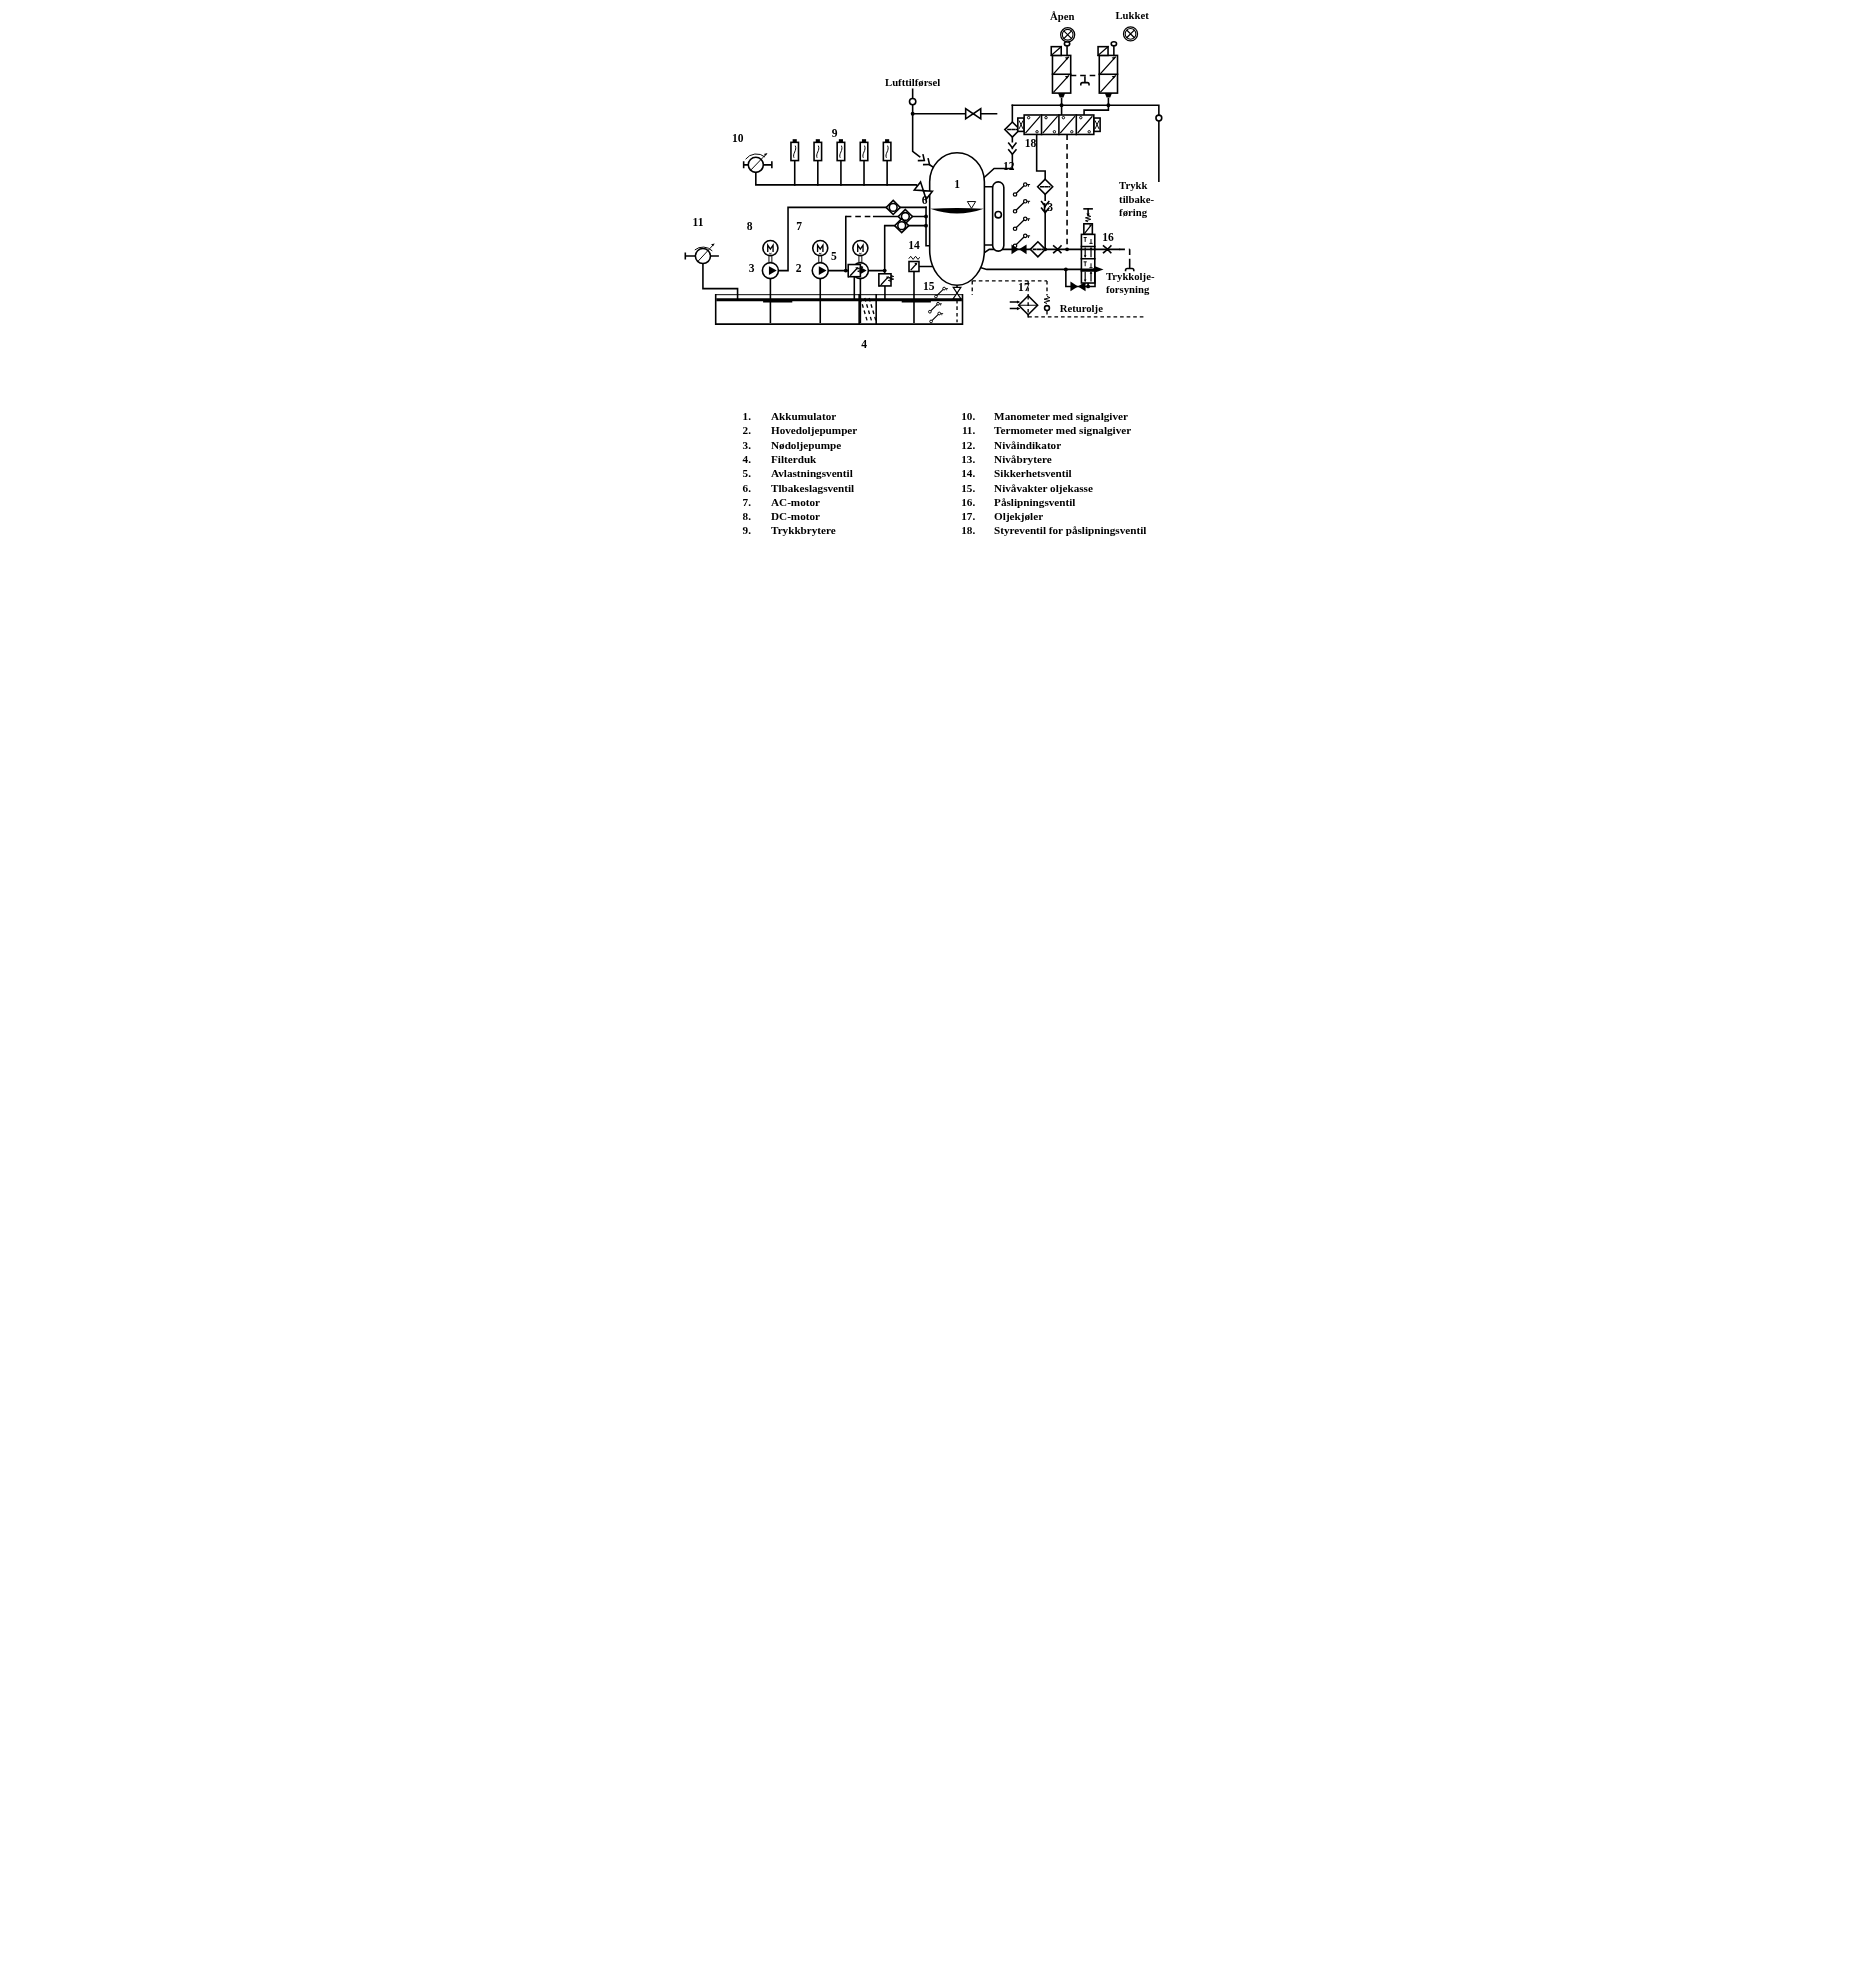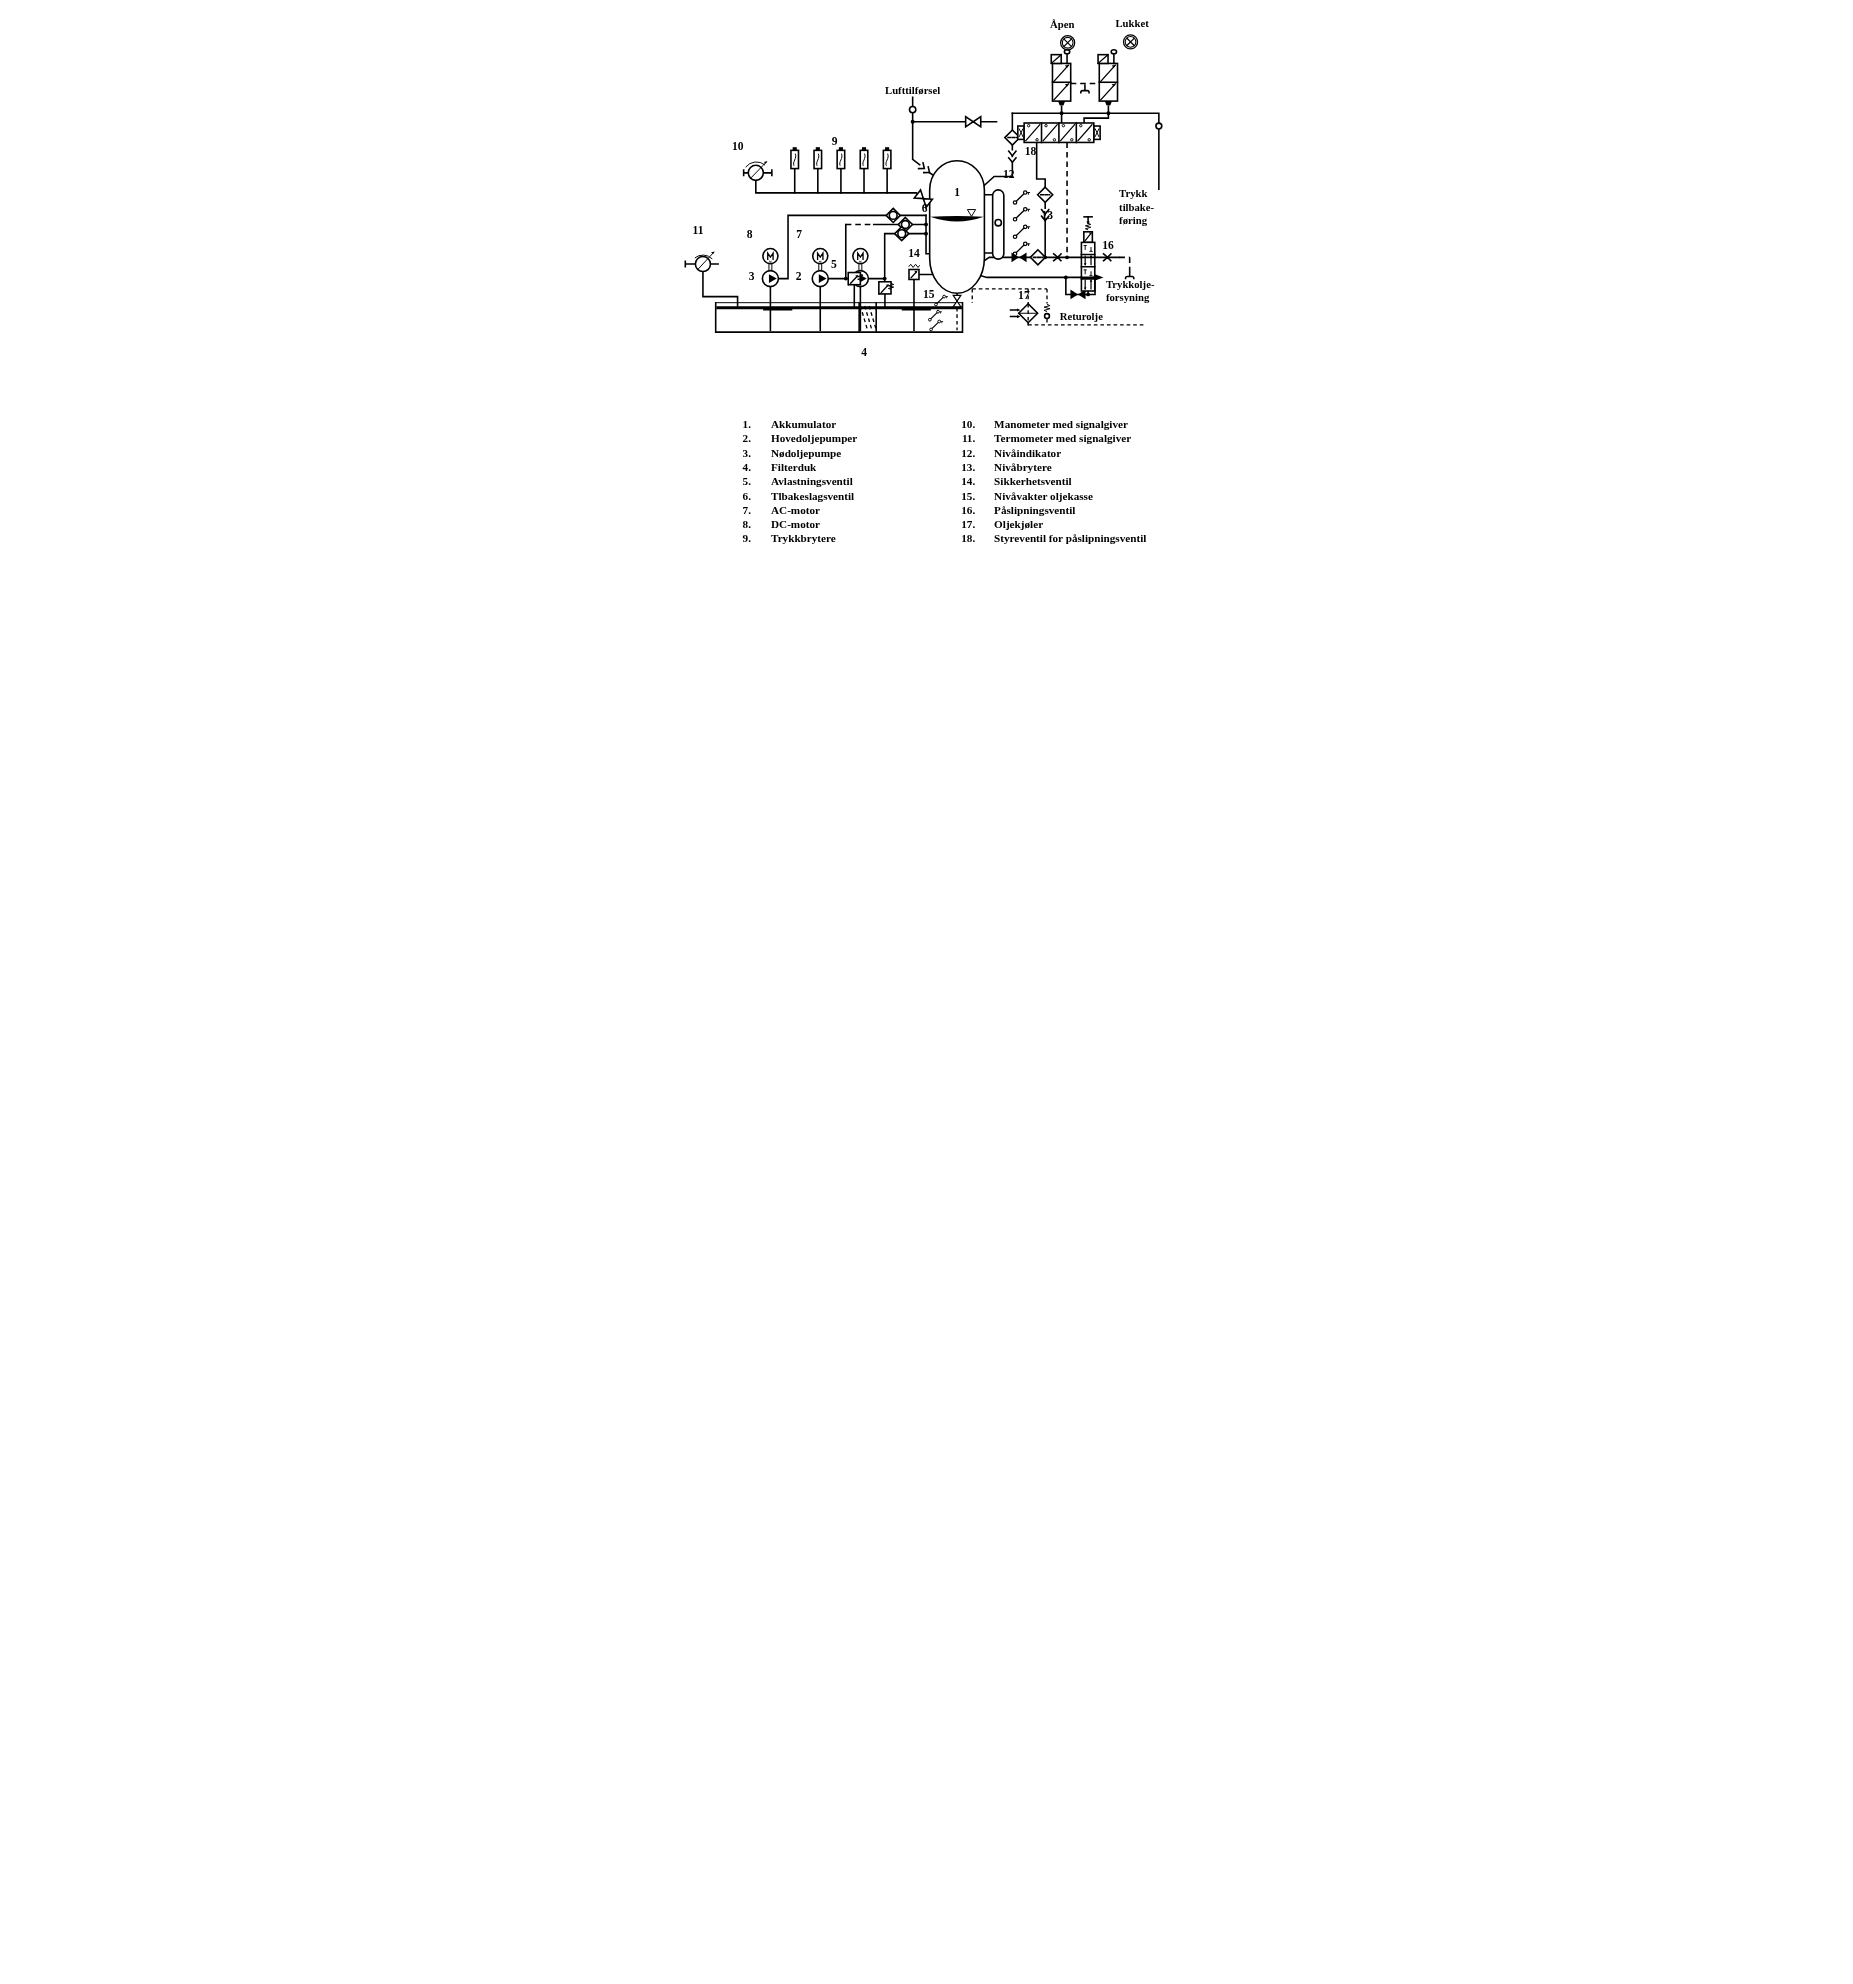--- a/index.html
+++ b/index.html
@@ -1,16 +1,16 @@
 <!DOCTYPE html>
 <html style="font-size:7.2px"><head>
 <meta charset="utf-8">
 <style>
   html,body{margin:0;padding:0;background:#ffffff;}
-  .page{width:100%;max-width:498px;margin:16px auto;}
+  .page{width:100%;max-width:498px;margin:8px auto;}
   svg{display:block;width:100%;height:auto;background:#fff;}
   text{font-family:"Liberation Serif","DejaVu Serif",serif;font-weight:700;fill:#000;}
   .num{font-size:95px;}
   .flow{font-size:88px;}
   .leg{font-size:92px;}
   .d{stroke:#000;fill:none;stroke-width:13;stroke-linecap:square;}
   .d8{stroke:#000;fill:none;stroke-width:8;}
   .bold{stroke:#000;fill:none;stroke-width:24;}
   .semib{stroke:#000;fill:none;stroke-width:17;}
   .dash{stroke:#000;fill:none;stroke-width:13;stroke-dasharray:46 32;}

